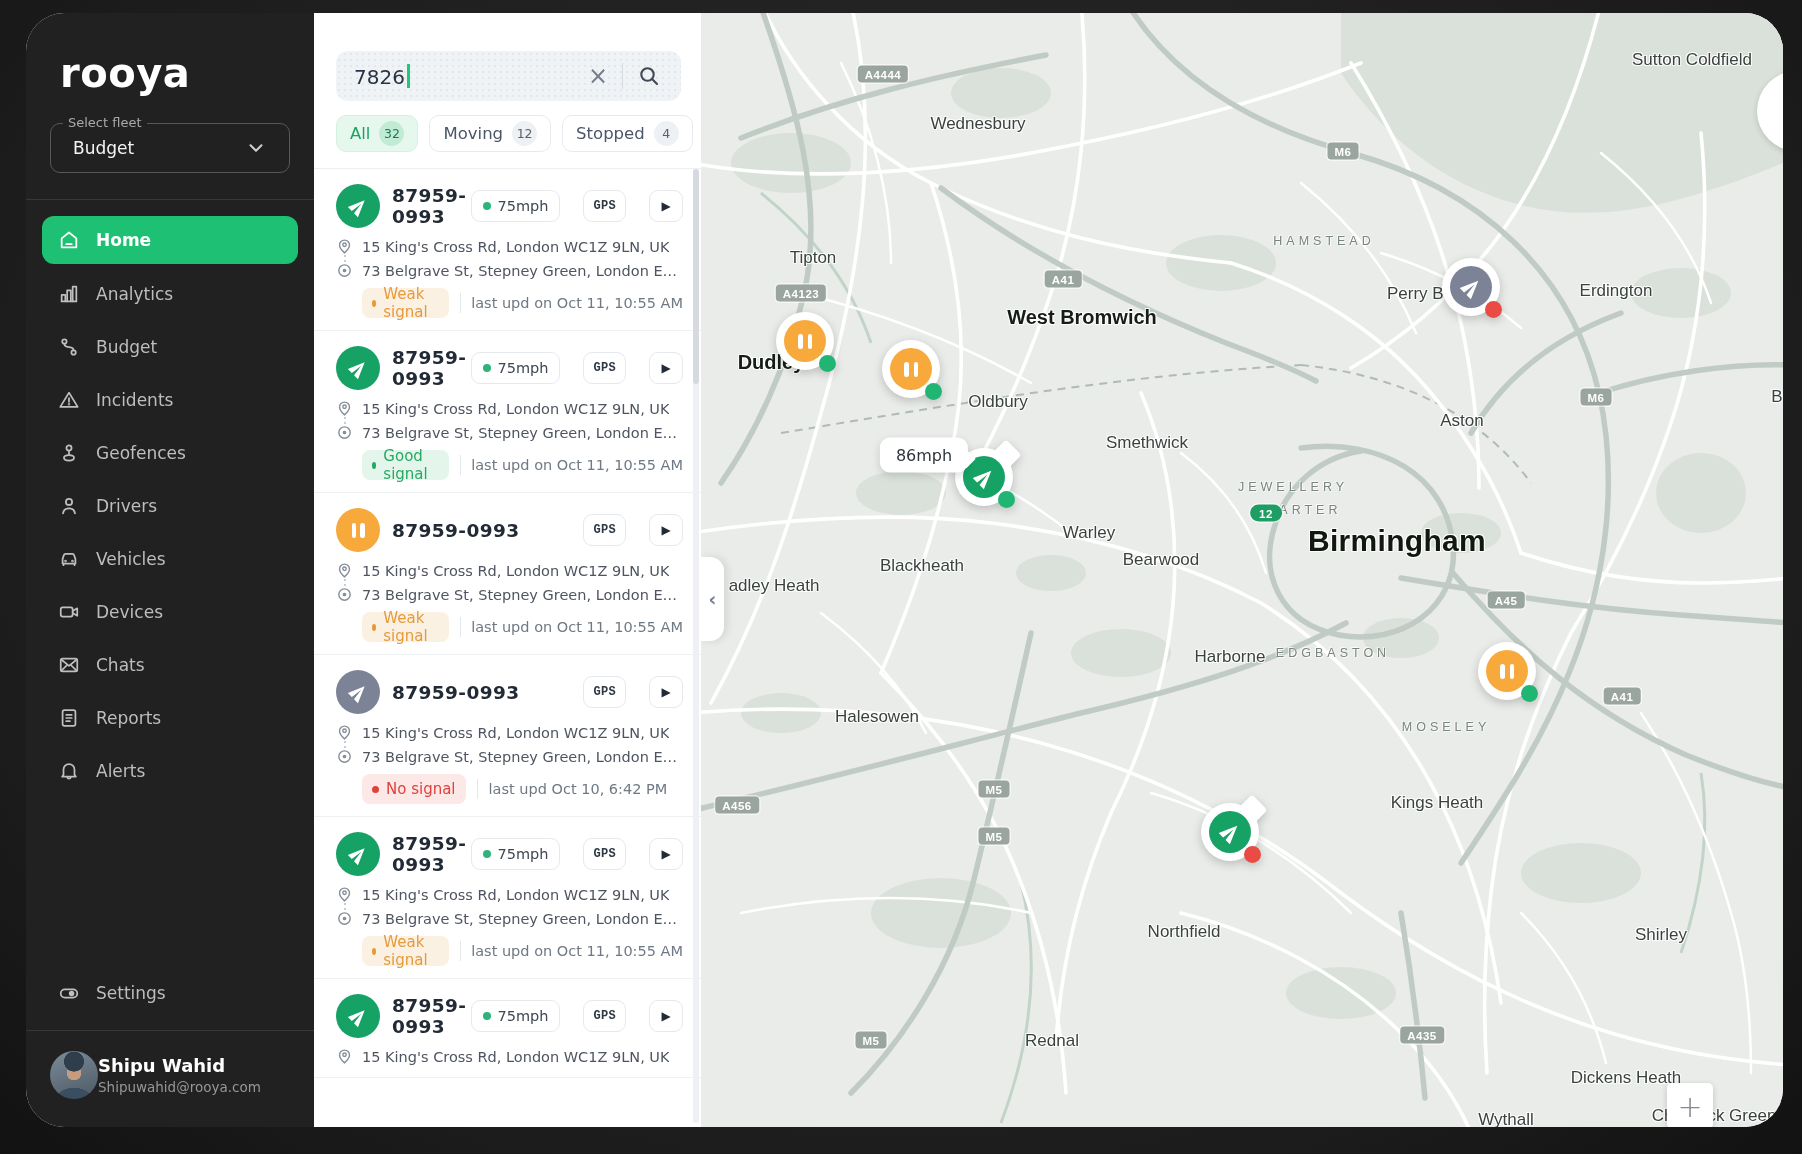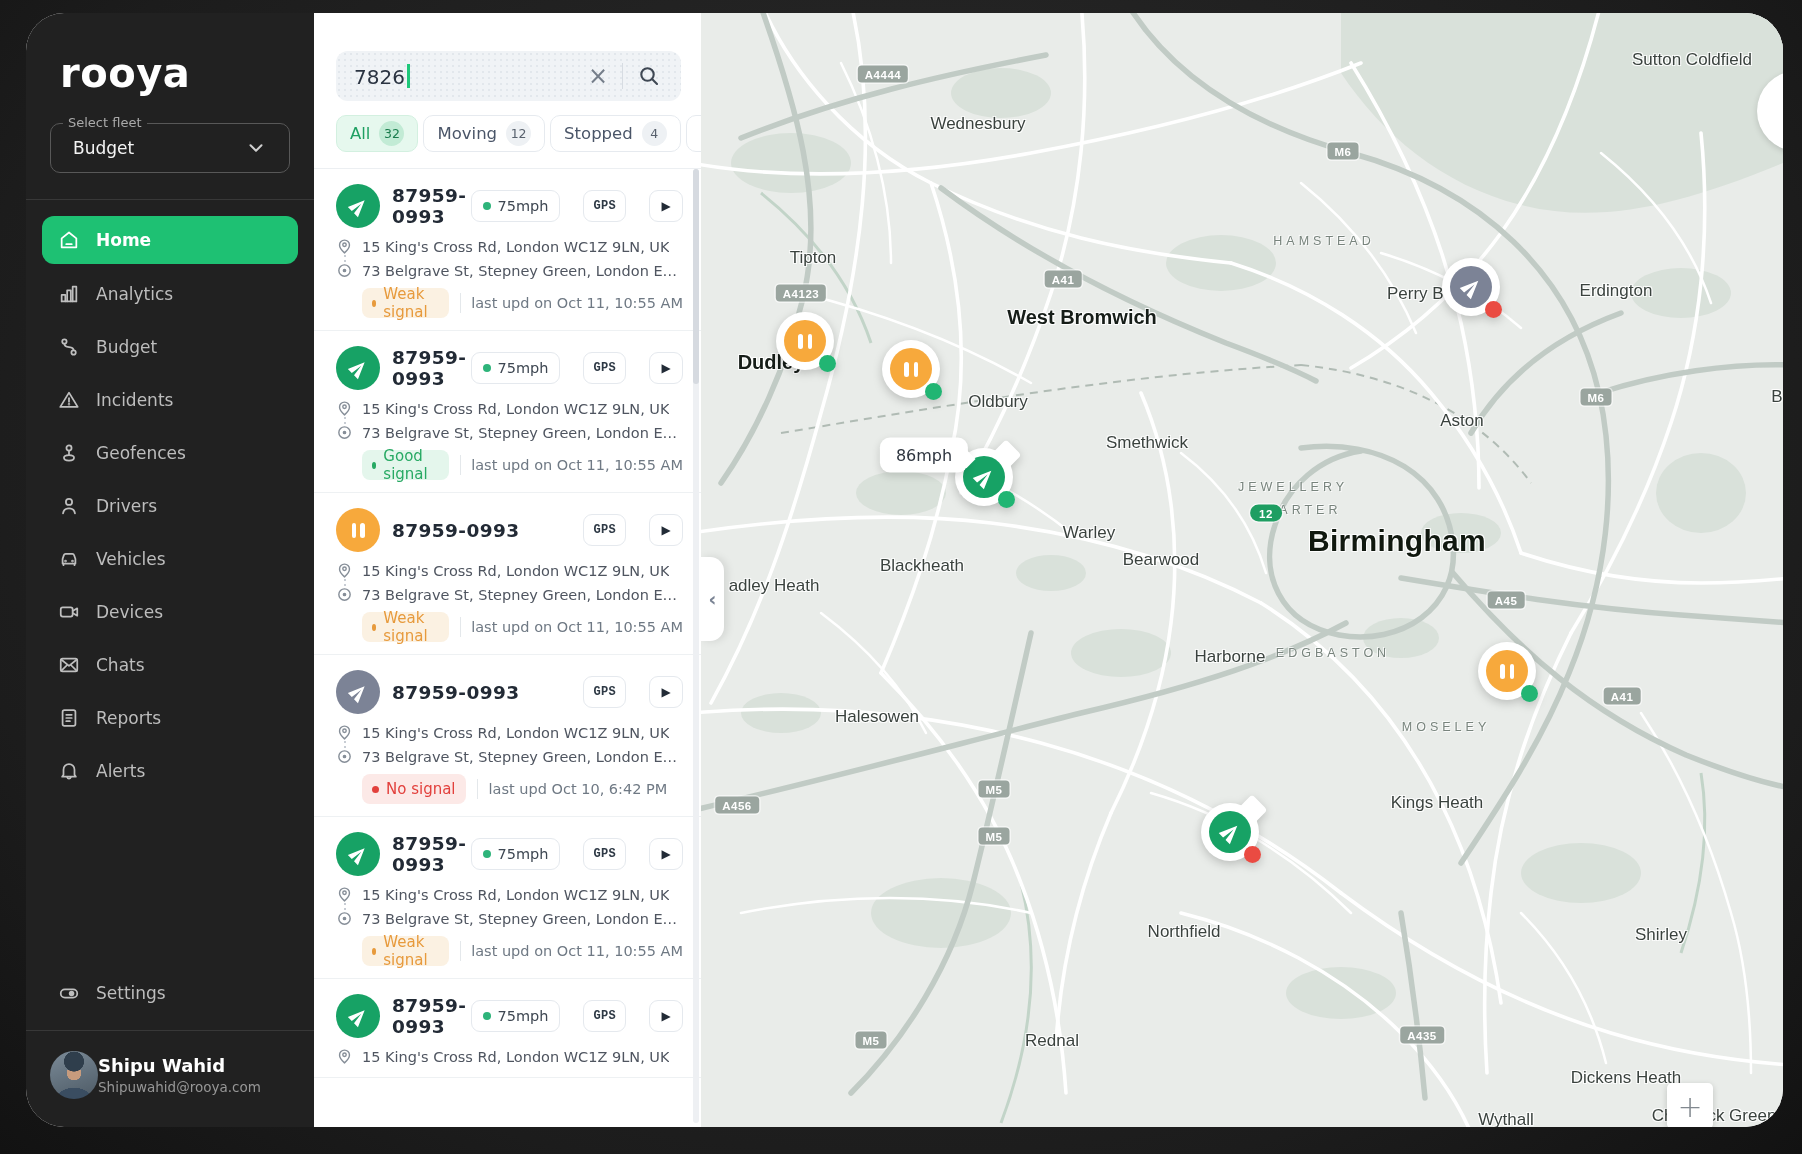--- a/index.html
+++ b/index.html
@@ -37,21 +37,21 @@
 
   
   .panel{width:387px;flex:none;background:#fff;position:relative;overflow:hidden;}
   .search{margin:38px 20px 0 22px;height:50px;border-radius:12px;display:flex;align-items:center;padding:0 12px 0 18px;
     background-color:#f0f3f6;background-image:radial-gradient(#e2e7ec 1px, transparent 1.2px);background-size:6px 6px;}
   .search-value{font-size:20px;color:#2b3442;}
   .caret{display:inline-block;width:3px;height:24px;background:#1ec87a;margin-left:2px;vertical-align:-4px;}
   .search-clear{margin-left:auto;font-size:24px;color:#757e8a;line-height:1;padding:0 8px;cursor:pointer;}
   .search-sep{width:1px;height:26px;background:#d7dce2;margin:0 6px;}
   .search-btn{padding:4px 8px;cursor:pointer;display:flex;}
-  .chips{margin:14px 0 0 22px;display:flex;gap:5px;white-space:nowrap;overflow:hidden;}
+  .chips{margin:14px 0 0 22px;display:flex;gap:11px;white-space:nowrap;overflow:hidden;}
   .chip{display:inline-flex;align-items:center;gap:9px;height:37px;padding:0 13px;border-radius:10px;
     border:1px solid #e6eaef;background:#fff;font-size:16.5px;color:#4a5568;cursor:pointer;flex:none;}
   .chip .chip-badge{min-width:25px;height:25px;border-radius:50%;background:#eef1f4;color:#58616d;
     font-size:12.5px;display:inline-flex;align-items:center;justify-content:center;padding:0 4px;}
   .chip.active{background:#e6f8ee;border-color:#d3f0e0;color:#1fa062;font-weight:500;}
   .chip.active .chip-badge{background:#c2ebd5;color:#1b7d4e;}
   .chip-badge:empty{display:none;}
   .list-head-divider{border-top:1px solid #eceff2;margin-top:16px;}
 
   .card{padding:15px 18px 12px 22px;border-bottom:1px solid #eef1f3;}

